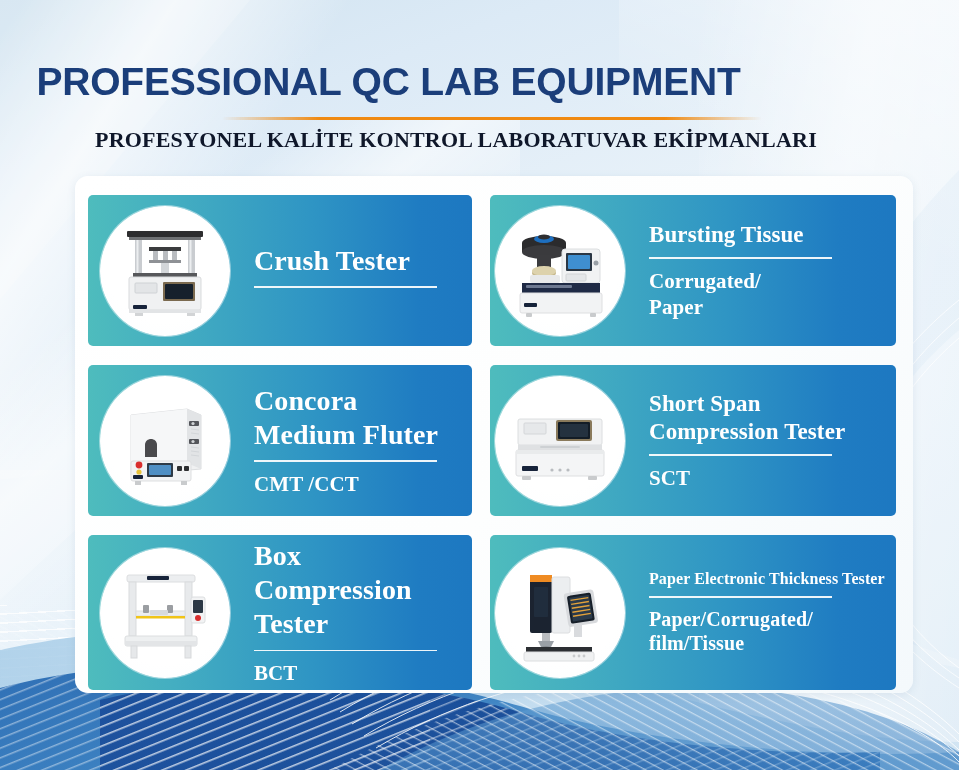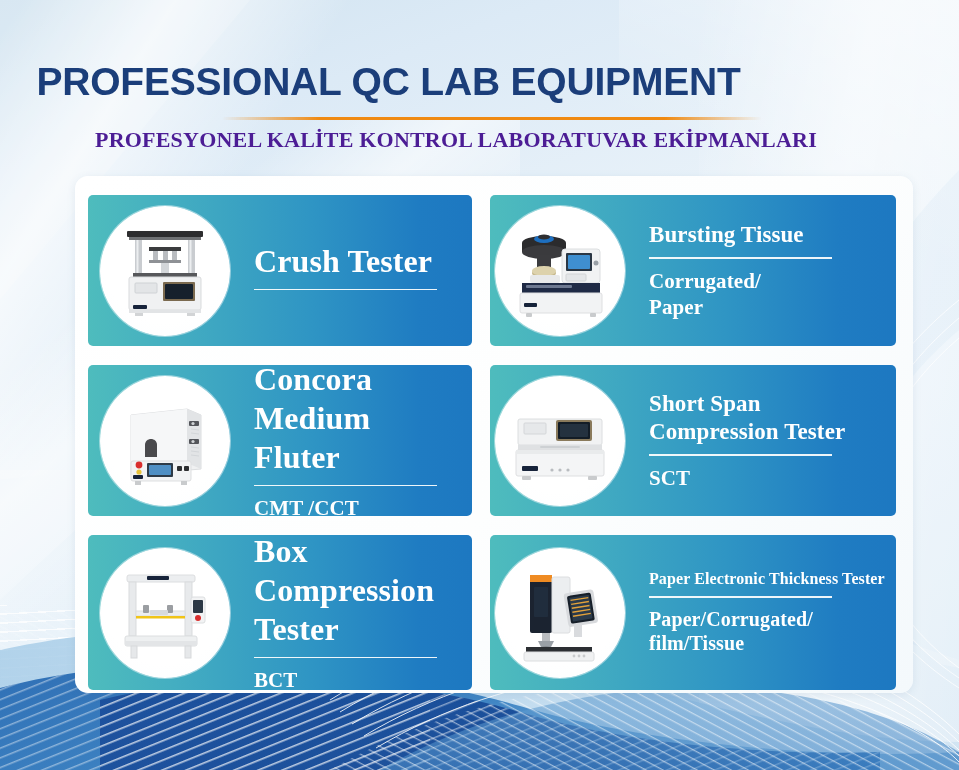--- a/index.html
+++ b/index.html
@@ -53,21 +53,21 @@
     color:#1b3e7a;line-height:1;white-space:nowrap;
   }
   .title-rule{
     position:absolute;left:222px;top:117px;width:540px;height:3px;
     background:linear-gradient(90deg,rgba(242,150,36,0) 0%,#f08a12 18%,#f08a12 82%,rgba(242,150,36,0) 100%);
   }
   .subtitle{
     position:absolute;left:0;top:126px;width:912px;text-align:center;
     font-family:"Liberation Serif", serif;
     font-weight:bold;font-size:22px;letter-spacing:.2px;
-    color:#4c1d95;line-height:1.25;white-space:nowrap;
+    color:#0f172a;line-height:1.25;white-space:nowrap;
   }
 
   
   .panel{
     position:absolute;left:75px;top:176px;width:838px;height:517px;
     background:linear-gradient(135deg,#ffffff 0%,#fdfefe 55%,#f4f9fc 100%);
     border-radius:13px;
     box-shadow:0 2px 9px rgba(60,100,140,.10);
   }
   .grid{
@@ -87,21 +87,21 @@
     width:130px;height:130px;border-radius:50%;
     background:radial-gradient(circle at 50% 42%,#ffffff 62%,#fbfdfe 100%);
     margin-left:12px;
     display:flex;align-items:center;justify-content:center;
     box-shadow:0 0 0 1px rgba(255,255,255,.45);
   }
   .card.shift .card-photo{margin-left:5px;}
   .card-text{flex:1 1 auto;padding-left:24px;padding-right:10px;color:#ffffff;}
   .card-title{
     font-family:"Liberation Serif", serif;
-    font-weight:bold;font-size:32px;line-height:1.22;
+    font-weight:bold;font-size:28px;line-height:1.22;
     color:#ffffff;letter-spacing:.1px;
   }
   .card-rule{
     width:183px;height:1.4px;background:rgba(255,255,255,.92);
     margin:8px 0 9px 0;
   }
   .card-sub{
     font-family:"Liberation Serif", serif;
     font-weight:bold;font-size:21px;line-height:1.24;
     color:#ffffff;letter-spacing:.1px;

